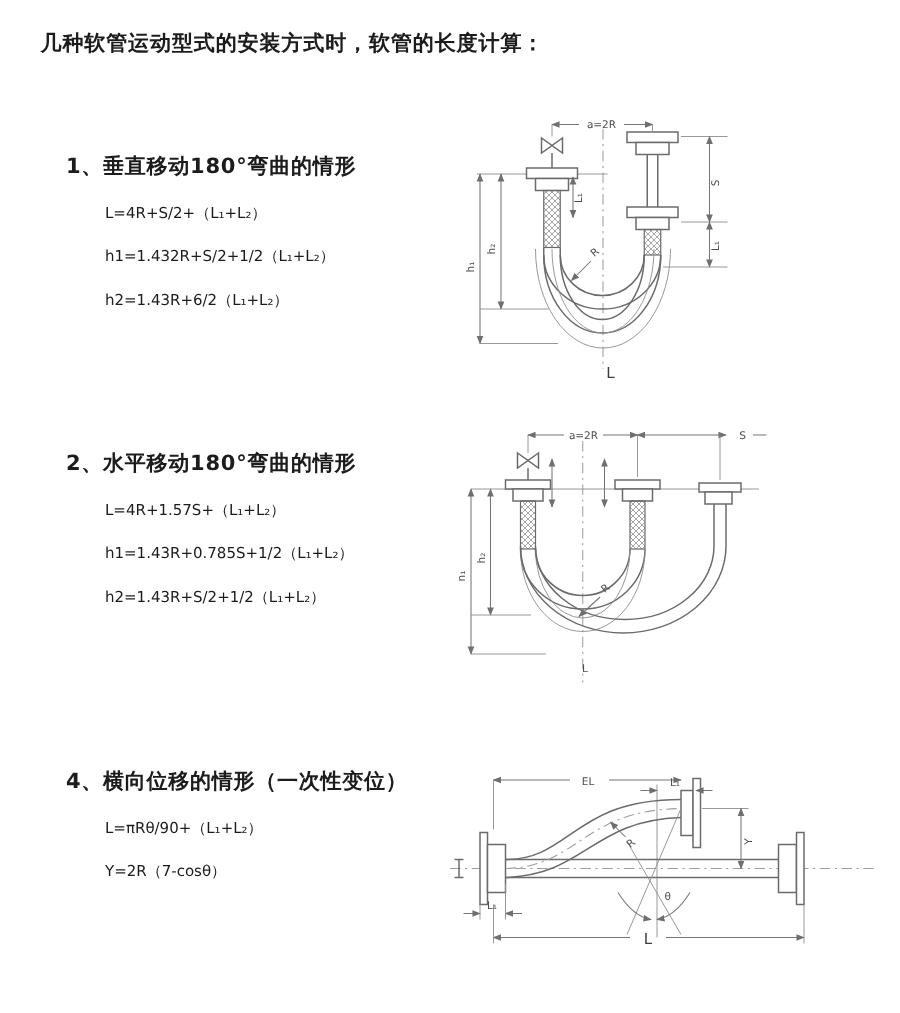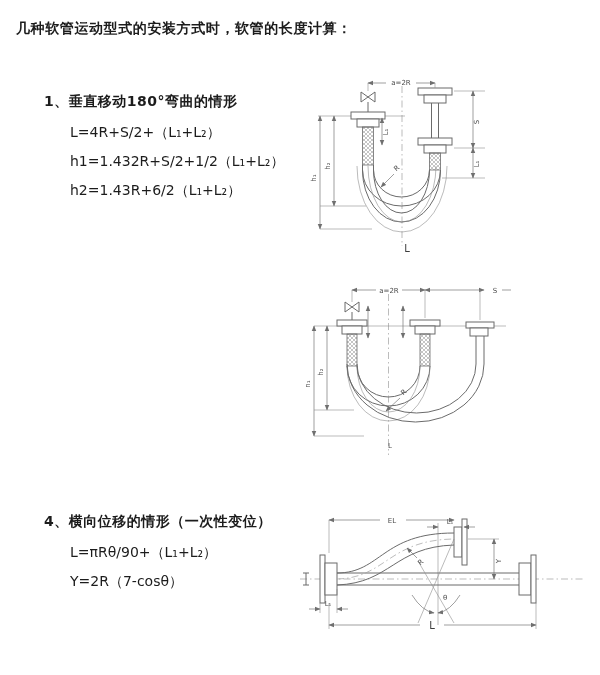--- a/index.html
+++ b/index.html
@@ -1,38 +1,38 @@
 <!DOCTYPE html>
 <html><head>
 <meta charset="utf-8">
 <style>
   html,body{margin:0;padding:0;background:#ffffff;}
   .page{position:relative;width:600px;height:675px;background:#ffffff;overflow:hidden;
         font-family:"DejaVu Sans","Liberation Sans",sans-serif;color:#1c1c1c;}
-  .title{position:absolute;left:16px;top:20px;font-size:14px;font-weight:600;letter-spacing:.6px;}
+  .title{position:absolute;left:27px;top:20px;font-size:14px;font-weight:600;letter-spacing:.6px;}
   .sec{position:absolute;left:44px;}
   .sec-h{font-size:14px;font-weight:600;letter-spacing:.5px;line-height:18px;margin-bottom:8px;}
-  .formula{font-size:14px;font-weight:500;margin-left:26px;line-height:29px;white-space:pre;}
+  .formula{font-size:10px;font-weight:500;margin-left:26px;line-height:29px;white-space:pre;}
   .dwg{position:absolute;}
   .ln{stroke:#6b6b6b;stroke-width:1;fill:none;}
   .fl{stroke:#6b6b6b;stroke-width:1;fill:#ffffff;}
   .dim{stroke:#757575;stroke-width:.7;fill:none;}
   .thin{stroke:#8d8d8d;stroke-width:.6;fill:none;}
   .cl{stroke:#9f9f9f;stroke-width:.7;fill:none;stroke-dasharray:7 3 1.5 3;}
   .lbl{fill:#4c4c4c;font-size:7px;font-family:"DejaVu Sans","Liberation Sans",sans-serif;}
   .lbl-big{fill:#3d3d3d;font-size:10px;font-family:"DejaVu Sans","Liberation Sans",sans-serif;}
 </style>
 </head>
 <body>
 
 <div class="page">
 
   <div class="title">几种软管运动型式的安装方式时，软管的长度计算：</div>
 
-  <section class="sec" style="top:92px">
+  <section class="sec" style="top:102px">
     <div class="sec-h">1、垂直移动180°弯曲的情形</div>
     <div class="formula">L=4R+S/2+（L₁+L₂）</div>
     <div class="formula">h1=1.432R+S/2+1/2（L₁+L₂）</div>
     <div class="formula">h2=1.43R+6/2（L₁+L₂）</div>
   </section>
 
   <svg class="dwg" style="left:310px;top:66px" width="270" height="190" viewBox="0 0 270 190">
     <defs>
       <marker id="ar1" viewBox="0 0 10 10" refX="9" refY="5" markerWidth="8" markerHeight="8" orient="auto-start-reverse">
         <path d="M0,1 L10,5 L0,9 z" fill="#6f6f6f"></path>
@@ -103,20 +103,26 @@
       <text class="lbl" x="6" y="112" font-size="6" transform="rotate(-90 6,112)" text-anchor="middle">h₁</text>
       <text class="lbl" x="20" y="100" font-size="6" transform="rotate(-90 20,100)" text-anchor="middle">h₂</text>
 
       <line class="dim" x1="84" y1="108" x2="71" y2="121" marker-end="url(#ar1)"></line>
       <text class="lbl" x="88" y="104" font-size="7.5" transform="rotate(-40 88,104)" text-anchor="middle">R</text>
 
       <text class="lbl-big" x="97" y="186" text-anchor="middle">L</text>
     </g>
   </svg>
 
+  <section class="sec" style="top:300px">
+    <div class="sec-h">2、水平移动180°弯曲的情形</div>
+    <div class="formula">L=4R+1.57S+（L₁+L₂）</div>
+    <div class="formula">h1=1.43R+0.785S+1/2（L₁+L₂）</div>
+    <div class="formula">h2=1.43R+S/2+1/2（L₁+L₂）</div>
+  </section>
 
   <svg class="dwg" style="left:306px;top:280px" width="285" height="185" viewBox="0 0 285 185">
     <defs>
       <marker id="ar2" viewBox="0 0 10 10" refX="9" refY="5" markerWidth="8" markerHeight="8" orient="auto-start-reverse">
         <path d="M0,1 L10,5 L0,9 z" fill="#6f6f6f"></path>
       </marker>
       <pattern id="braid2" patternUnits="userSpaceOnUse" width="4" height="4">
         <path d="M0,0 L4,4 M4,0 L0,4" stroke="#8a8a8a" stroke-width=".5"></path>
       </pattern>
     </defs>

